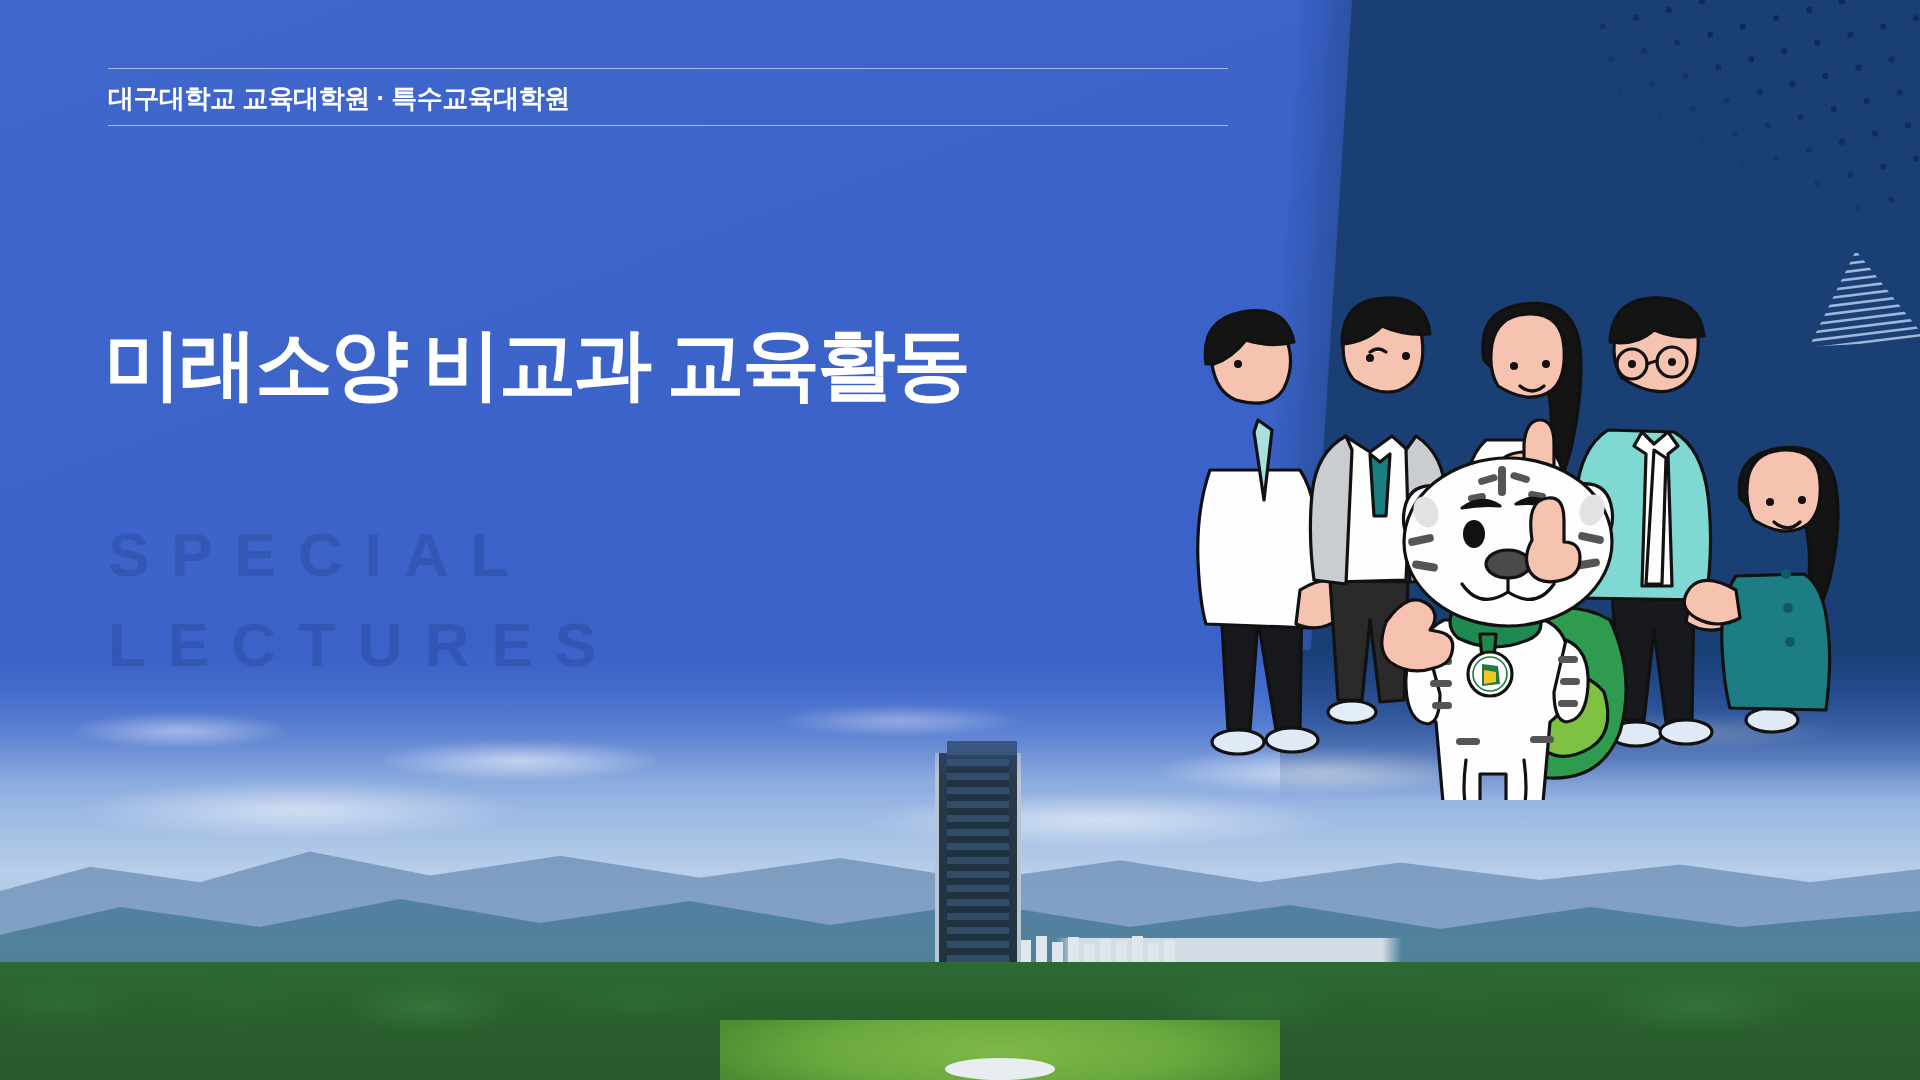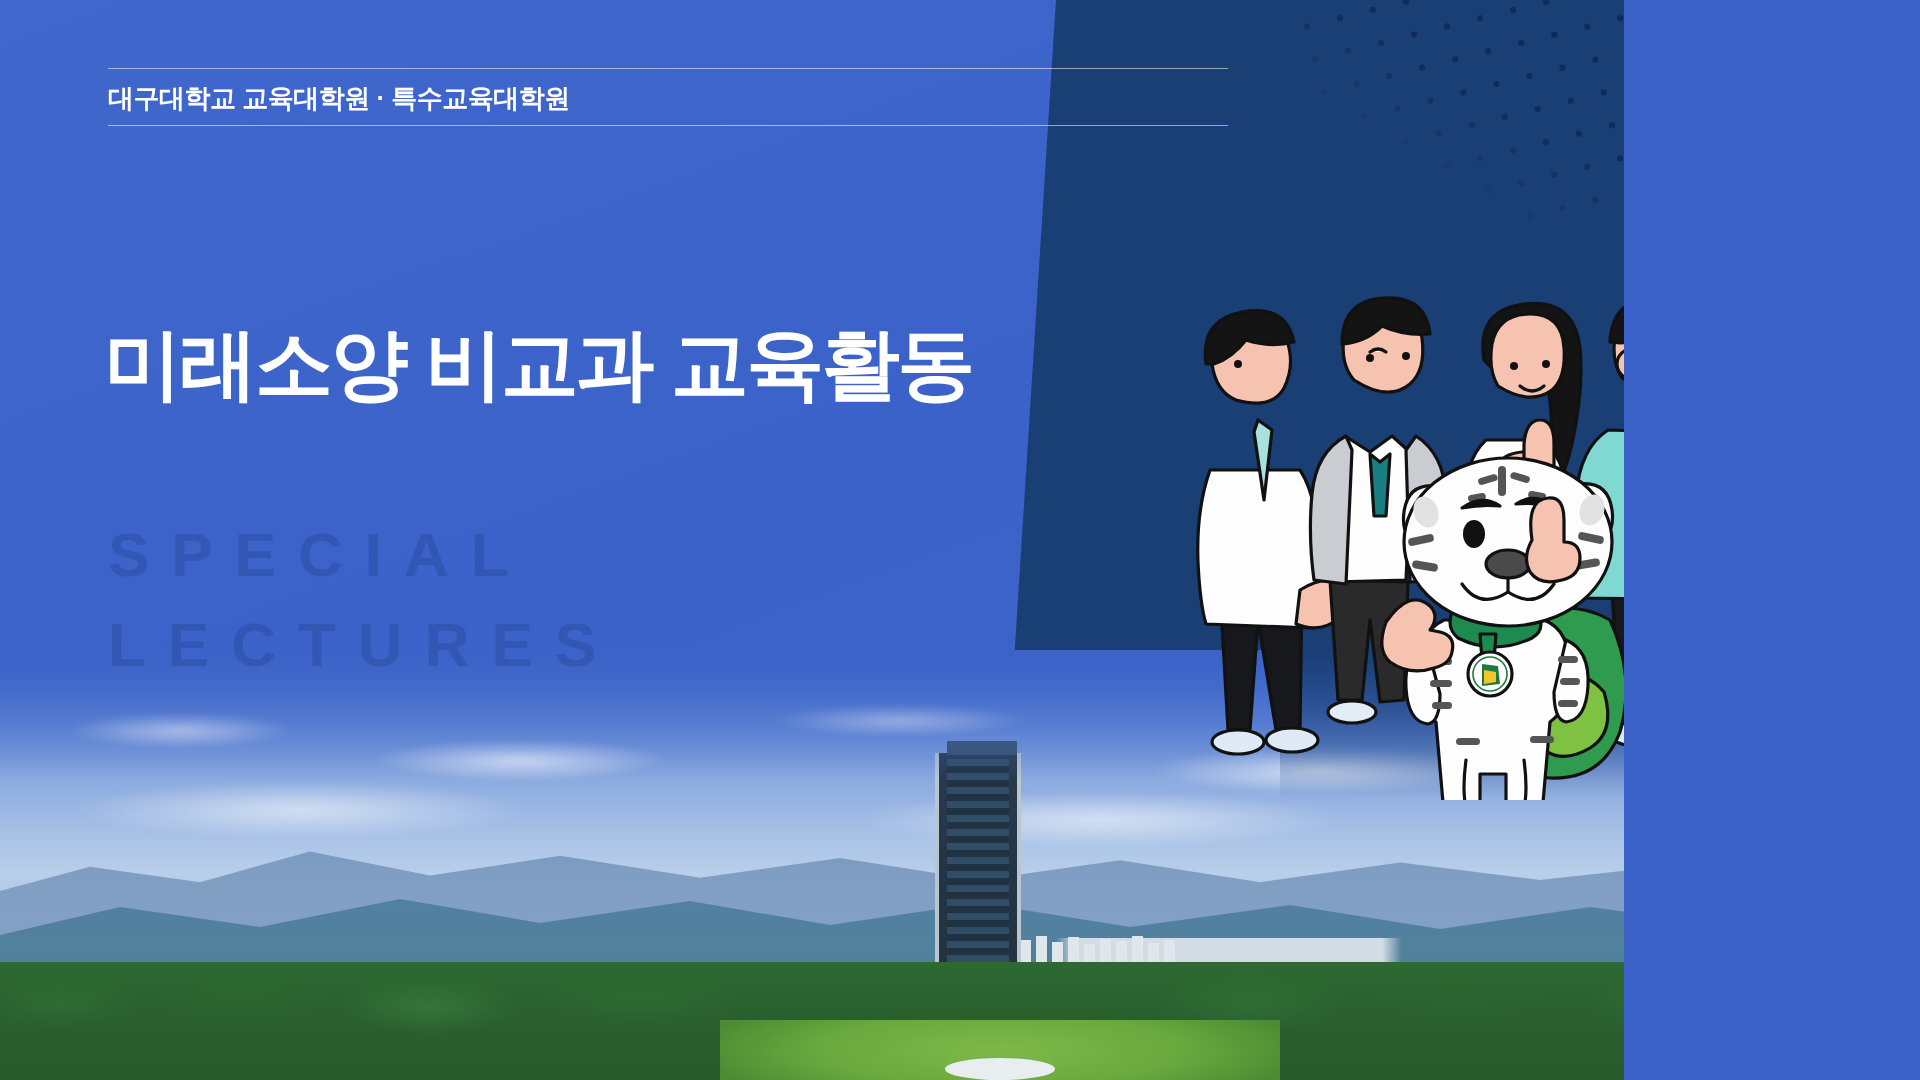--- a/index.html
+++ b/index.html
@@ -1,20 +1,20 @@
 <!DOCTYPE html>
 <html><head>
 <meta charset="utf-8">
 <style>
   * { margin:0; padding:0; box-sizing:border-box; }
   html,body{ width:1920px; height:1080px; overflow:hidden; background:#3a62c8; }
   body{ font-family:"Liberation Sans", sans-serif; }
 
   .banner{
-    position:relative; width:1624px; height:1080px; overflow:hidden;
+    position:relative; width:1920px; height:1080px; overflow:hidden;
     background:#3a62c8;
   }
 
   
   .bg-left{
     position:absolute; inset:0;
     background:linear-gradient(160deg,#3f67cc 0%,#3a62c8 45%,#3c64c9 100%);
   }
   .bg-right{
     position:absolute; top:0; right:0; width:620px; height:820px;
@@ -164,21 +164,21 @@
   .kicker{
     color:#fff; font-size:26px; font-weight:bold; letter-spacing:-.5px;
     padding:16px 0 14px 0; line-height:1;
   }
 
   .title{
     position:absolute; left:104px; top:215px;
     color:#fff; font-weight:bold; font-size:78px; line-height:1.28;
     letter-spacing:-2.5px; white-space:pre-line;
   }
-  .title .l2{ display:block; }
+  .title .l2{ display:block;font-family:Liberation Serif, serif; }
 
   .ghost{
     position:absolute; left:108px; top:510px;
     color:rgba(20,45,105,.22); font-weight:bold; font-size:62px;
     letter-spacing:22px; line-height:1.45;
   }
 
   
   .illus{ position:absolute; left:1180px; top:290px; width:700px; height:510px; }
   svg{ display:block; }

